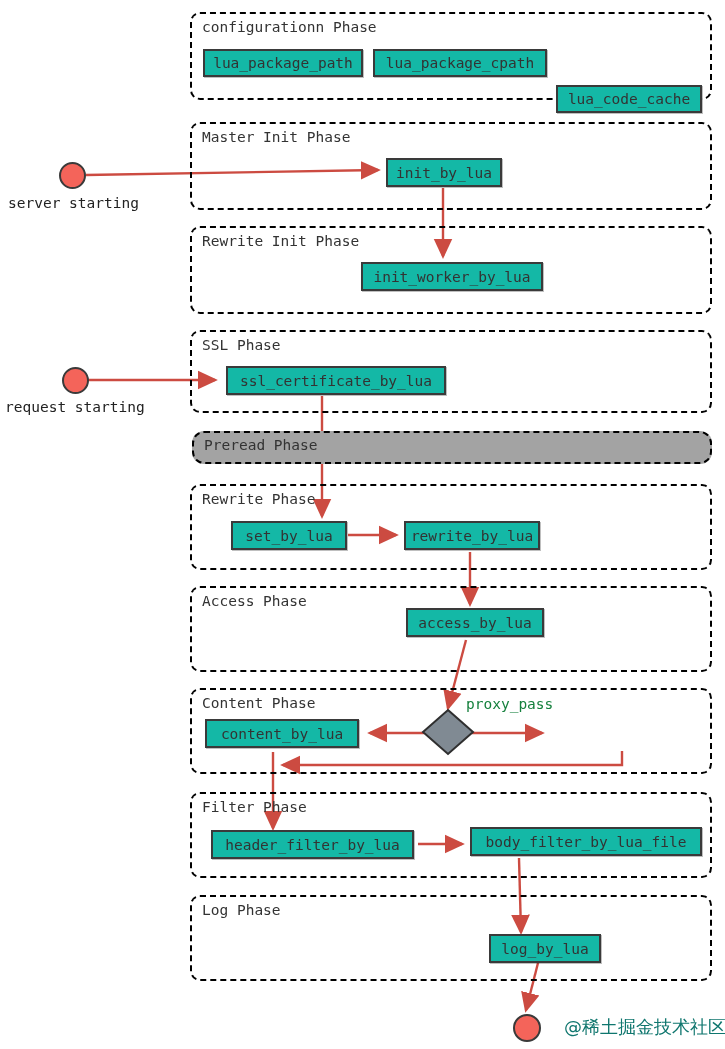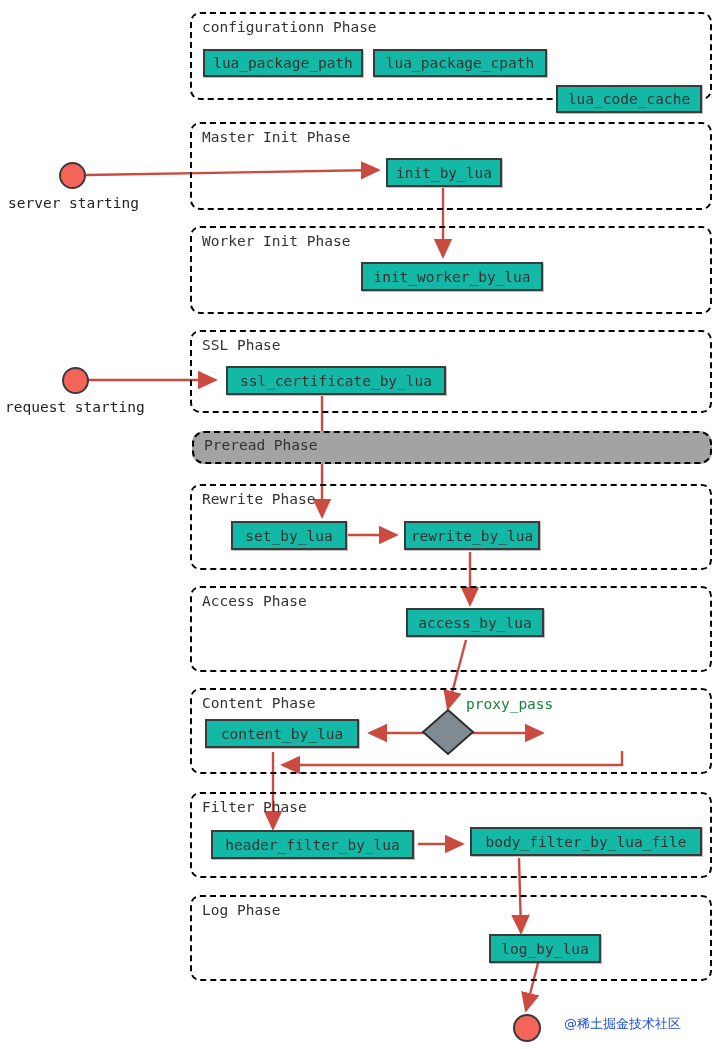--- a/index.html
+++ b/index.html
@@ -79,22 +79,22 @@
   }
   .edge-label {
     position: absolute;
     font-size: 14.5px;
     color: #15803d;
     white-space: nowrap;
   }
   .watermark {
     position: absolute;
     font-family: "DejaVu Sans", "Liberation Sans", sans-serif;
-    font-size: 13px;
-    color: #1d4ed8;
+    font-size: 18px;
+    color: #0f766e;
     white-space: nowrap;
   }
 </style>
 </head>
 <body>
 
 <div id="stage">
 
   <svg id="svg-layer" viewBox="0 0 725 1049" xmlns="http://www.w3.org/2000/svg">
     <defs>
@@ -151,21 +151,21 @@
   </div>
 
   <div class="phase" style="left:190px; top:122px; width:522px; height:88px;">
     <span class="phase-label">Master Init Phase</span>
   </div>
   <div class="node" style="left:386px; top:158px; width:116px; height:29px;">
     <span>init_by_lua</span>
   </div>
 
   <div class="phase" style="left:190px; top:226px; width:522px; height:88px;">
-    <span class="phase-label">Worker Init Phase</span>
+    <span class="phase-label">Rewrite Init Phase</span>
   </div>
   <div class="node" style="left:361px; top:262px; width:182px; height:29px;">
     <span>init_worker_by_lua</span>
   </div>
 
   <div class="phase" style="left:190px; top:330px; width:522px; height:83px;">
     <span class="phase-label">SSL Phase</span>
   </div>
   <div class="node" style="left:226px; top:366px; width:220px; height:29px;">
     <span>ssl_certificate_by_lua</span>

